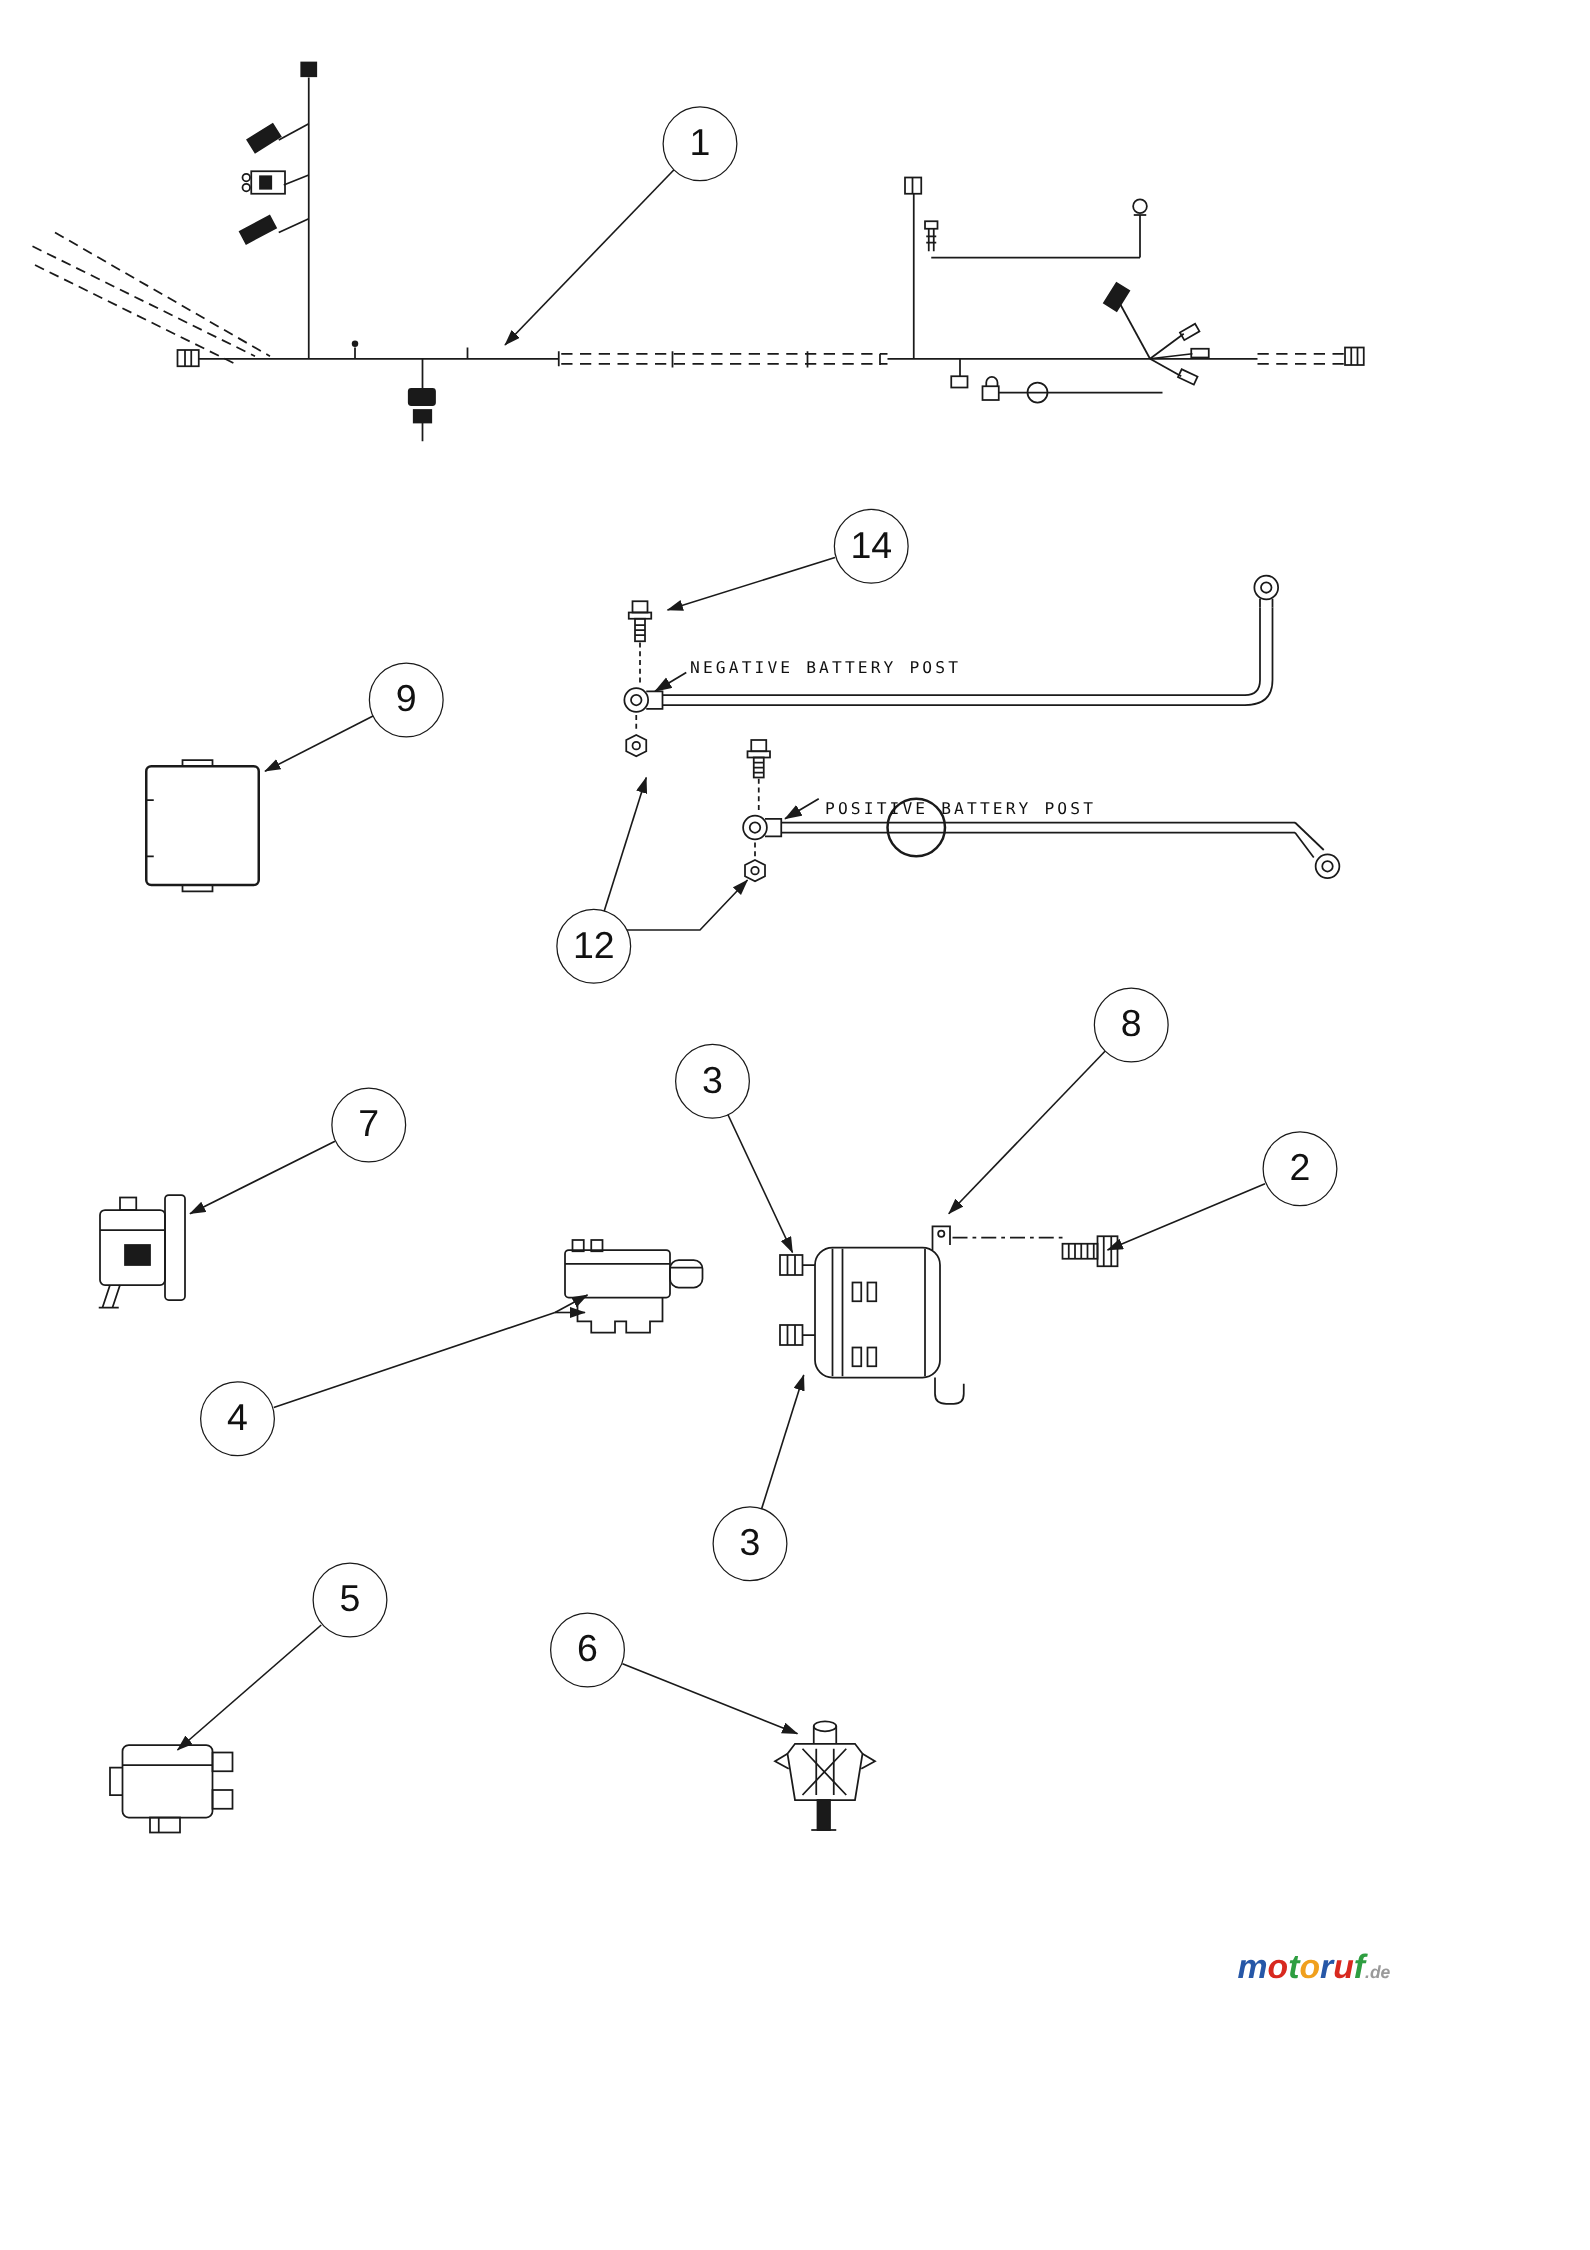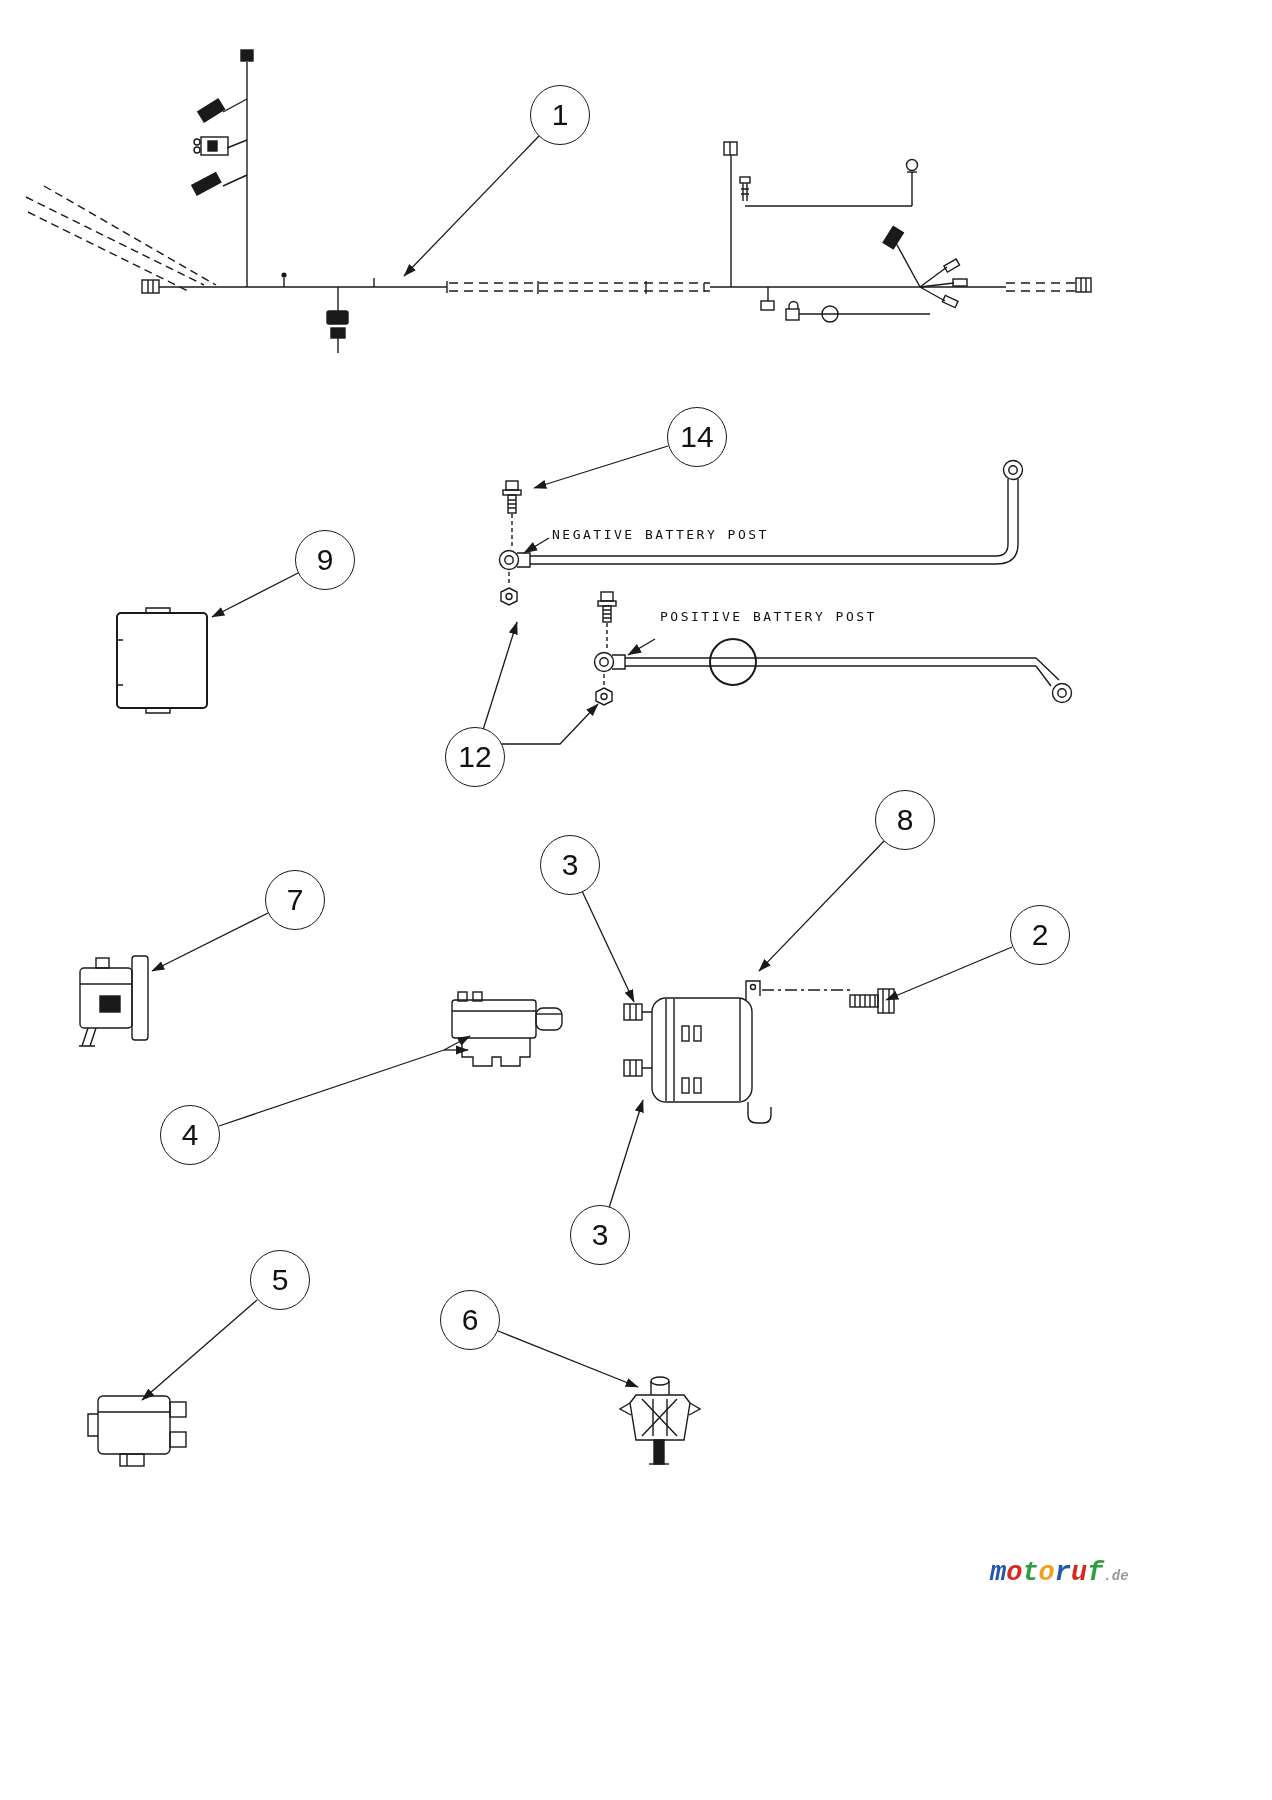--- a/index.html
+++ b/index.html
@@ -41,21 +41,21 @@
     font-family: "Liberation Sans", sans-serif;
     font-size: 46px;
     font-weight: 700;
     letter-spacing: 1px;
     color: #000;
     z-index: 2;
   }
   .watermark {
     position: absolute;
     left: 990px; top: 1558px;
-    font-family: Liberation Mono, monospace;
+    font-family: Liberation Sans, sans-serif;
     font-size: 27px;
     font-weight: 700;
     font-style: italic;
     white-space: nowrap;
     z-index: 2;
   }
   .wm-suffix { font-size: 14px; font-weight: 700; }
 </style>
 </head>
 <body>
@@ -316,19 +316,19 @@
       <span>4</span>
     </div>
   <div class="callout" style="left:250px;top:1250px">
       <span>5</span>
     </div>
   <div class="callout" style="left:440px;top:1290px">
       <span>6</span>
     </div>
 
   <div class="post-label" style="left:552px;top:527px">NEGATIVE BATTERY POST</div>
-  <div class="post-label" style="left:660px;top:609px">POSITIVE BATTERY POST</div>
+  <div class="post-label" style="left:660px;top:640px">POSITIVE BATTERY POST</div>
 
   <div class="watermark">
     <span><span style="color: rgb(38, 87, 167);">m</span><span style="color: rgb(216, 41, 31);">o</span><span style="color: rgb(46, 158, 65);">t</span><span style="color: rgb(240, 160, 30);">o</span><span style="color: rgb(38, 87, 167);">r</span><span style="color: rgb(216, 41, 31);">u</span><span style="color: rgb(46, 158, 65);">f</span></span><span class="wm-suffix" style="color: rgb(154, 154, 154);">.de</span>
   </div>
 
 </div>
 
 </body></html>

